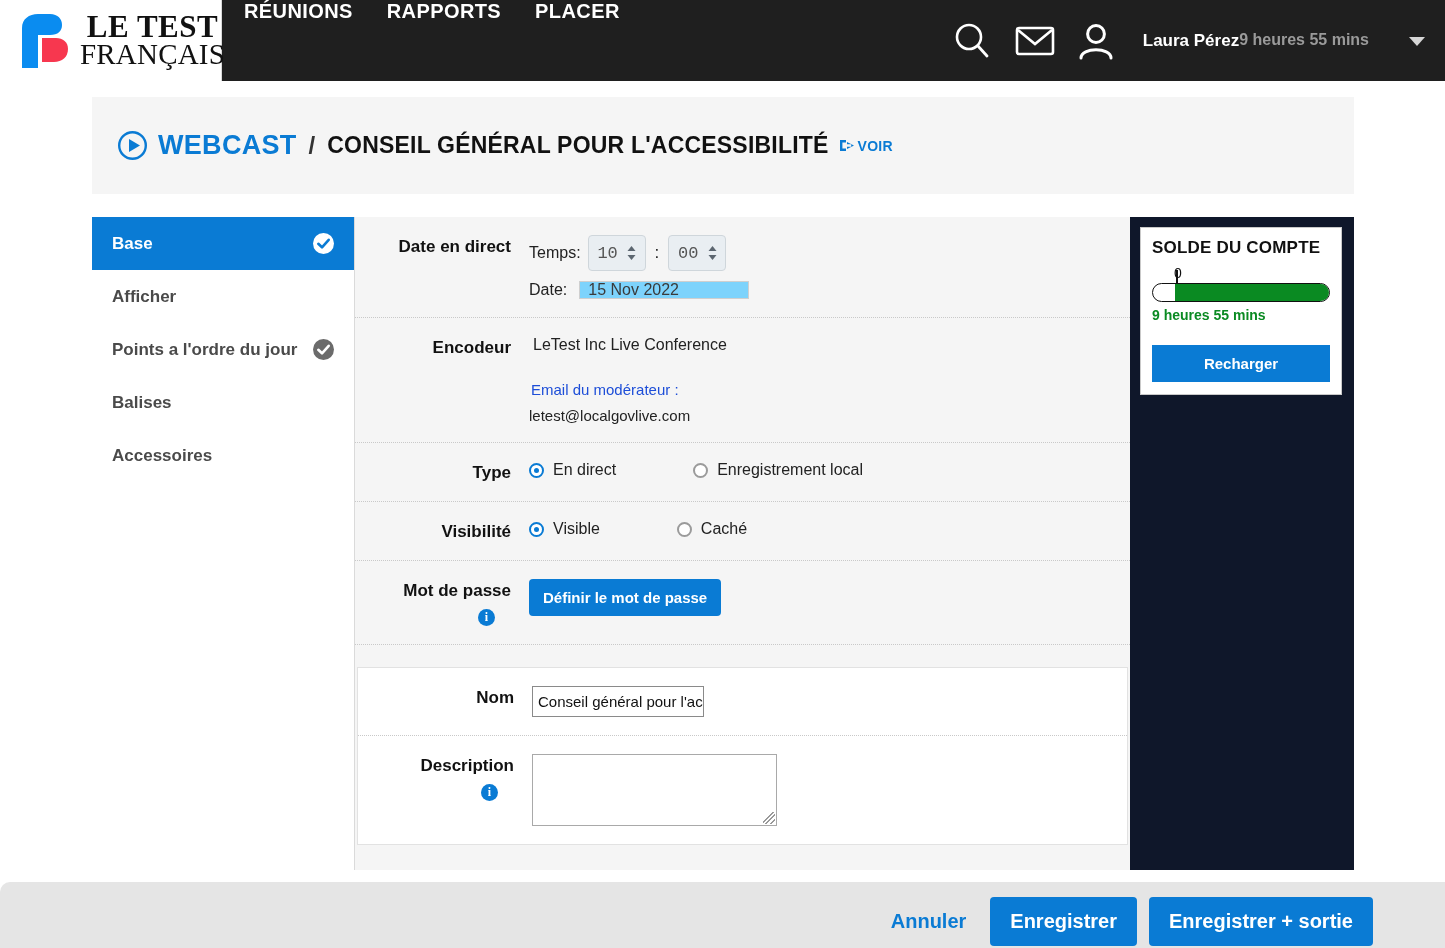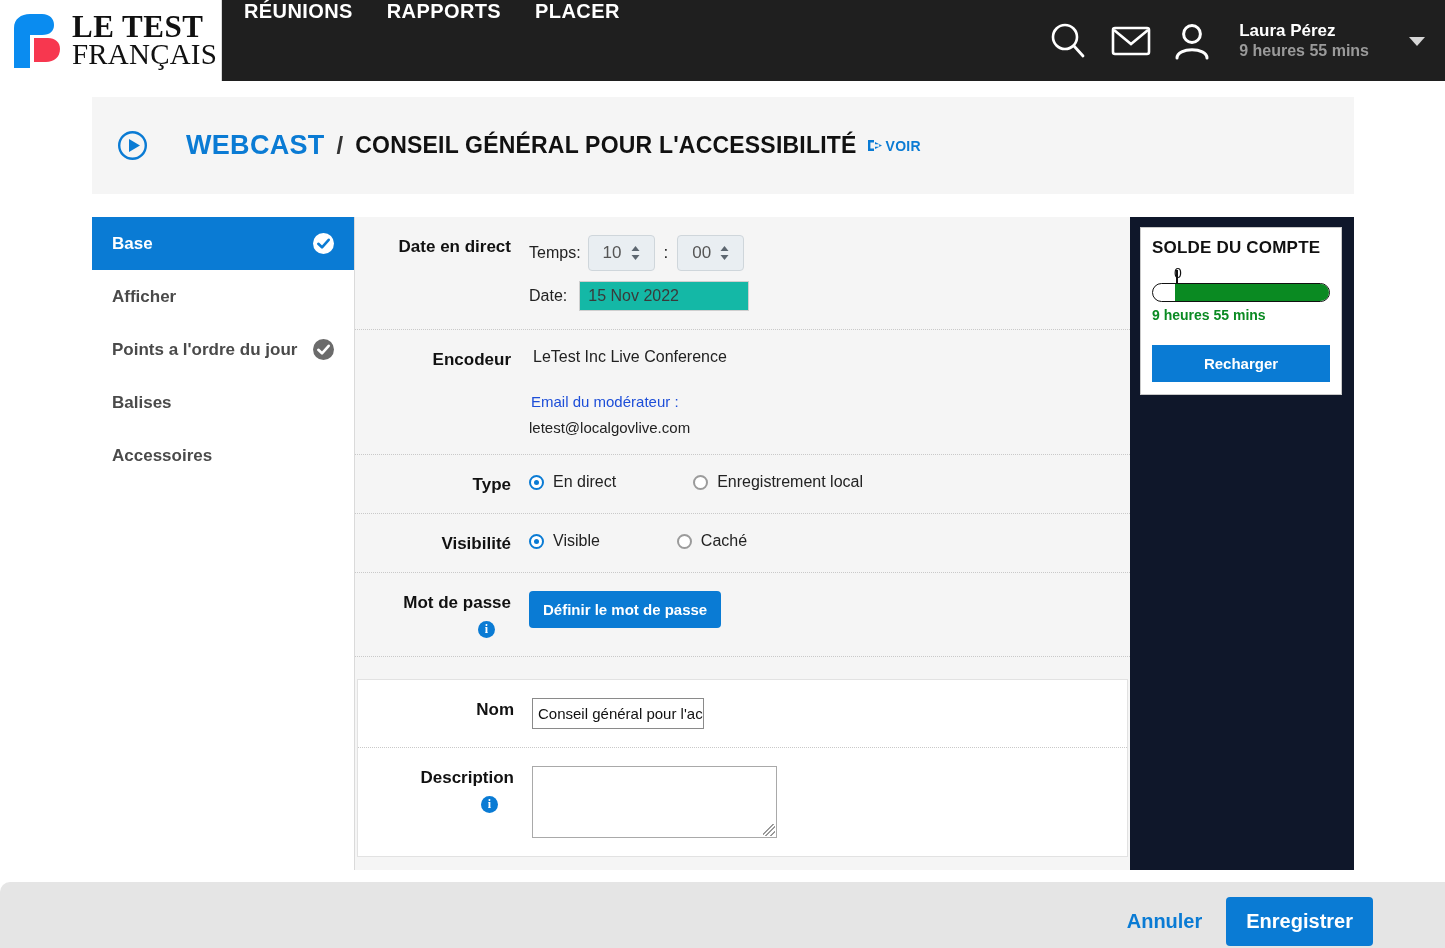--- a/index.html
+++ b/index.html
@@ -15,23 +15,24 @@
   .topnav {
     position: absolute; top: 0; left: 0;
     width: 1445px; height: 81px;
     background: #1f1f1f;
     display: flex; align-items: stretch;
   }
   .logo-box {
     width: 222px; height: 81px;
     background: #ffffff;
     display: flex; align-items: center;
-    padding-left: 8px;
+    padding-left: 16px;
     border-right: 1px solid #d8d8d8;
     flex: 0 0 222px;
+    text-align: center;
   }
   .logo-mark { width: 56px; height: 58px; flex: 0 0 56px; }
   .logo-text {
     margin-left: 8px;
     line-height: 0.92;
     color: #111;
   }
   .logo-l1 {
     font-family: "Liberation Serif", serif;
     font-weight: bold;
@@ -59,21 +60,21 @@
     cursor: pointer;
   }
   .nav-right {
     margin-left: auto;
     display: flex; align-items: center;
     gap: 22px;
     padding-right: 18px;
   }
   .nav-icon { cursor: pointer; display: flex; align-items: center; }
   .user-block {
-    display: flex; flex-direction: column;
+    display: flex; flex-direction: row;
     justify-content: space-between;
     margin-left: 6px;
     line-height: 1.25;
   }
   .user-name {
     color: #ffffff; font-weight: bold; font-size: 17px;
   }
   .user-time {
     color: #9a9a9a; font-weight: bold; font-size: 16px;
   }
@@ -88,21 +89,20 @@
     width: 1262px; height: 97px;
     background: #f5f5f5;
     display: flex; align-items: center;
     padding-left: 25px;
   }
   .crumb-inner { display: flex; align-items: center; gap: 0; }
   .play-icon { margin-right: 10px; display:flex; }
   .crumb-webcast {
     color: #0a7bd4; font-weight: bold; font-size: 27px;
     letter-spacing: 0.3px;
-    margin-left: 28px;
   }
   .crumb-sep {
     color: #333; font-weight: bold; font-size: 24px;
     margin: 0 12px;
   }
   .crumb-title {
     color: #111; font-weight: bold; font-size: 23px;
     letter-spacing: 0.2px;
   }
   .voir-link {
@@ -173,35 +173,35 @@
     text-align: center; line-height: 17px;
     cursor: pointer;
   }
 
   .timeline-row {
     display: flex; align-items: center;
     gap: 7px; margin-bottom: 10px;
   }
   .small-lbl { color: #222; font-size: 16px; }
   .tsel {
-    width: 67px; height: 36px;
+    width: 58px; height: 36px;
     background: #e9eef2;
     border: 1px solid #cfd6db;
     border-radius: 4px;
     font-size: 17px; color: #555;
     display: flex; align-items: center;
     justify-content: center;
     gap: 9px; cursor: pointer;
-    font-family: Liberation Sans, sans-serif;
+    font-family: Liberation Mono, monospace;
   }
   .tcolon { font-size: 17px; color: #222; margin: 0 2px; }
   .dateinput {
-    width: 170px; height: 30px;
+    width: 170px; height: 18px;
     border: 1px solid #cfcfcf;
-    background: #14b8a6;
+    background: #7dd3fc;
     font-size: 16px; color: #3a3a3a;
     padding: 0 8px;
     display: flex; align-items: center;
     cursor: text;
   }
   .date-row { display: flex; align-items: center; gap: 12px; }
 
   .enc-name { font-size: 16px; color: #222; padding-left: 4px; }
   .enc-sub {
     font-size: 15px; color: #1d4ed8;
@@ -566,13 +566,14 @@
       <div class="bal-amount">9 heures 55 mins</div>
       <button class="bal-btn">Recharger</button>
     </div>
   </div>
 
 </div>
 
 <div class="footer">
   <span class="link-cancel">Annuler</span>
   <button class="footer-btn">Enregistrer</button>
+  <button class="footer-btn">Enregistrer + sortie</button>
 </div>
 
 </body></html>

